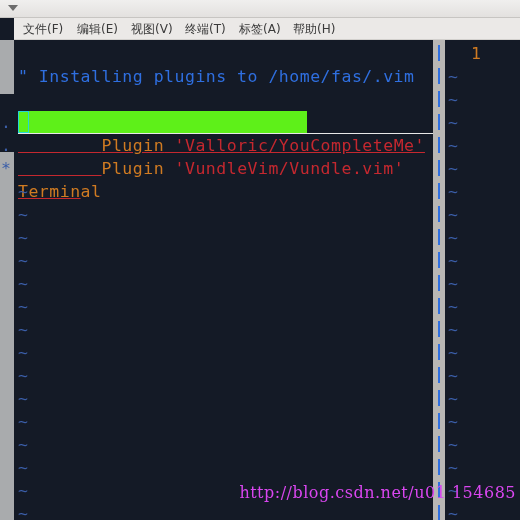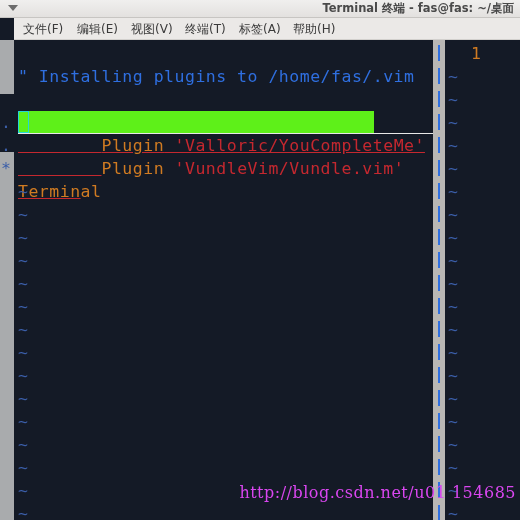--- a/index.html
+++ b/index.html
@@ -194,21 +194,20 @@
     letter-spacing: 0.5px;
   }
 </style>
 </head>
 <body>
 
 <div id="app">
 
   <div id="titlebar">
     <div id="win-menu-arrow"></div>
-    <div id="title-text">Terminal 终端 - fas@fas: ~/桌面</div>
   </div>
 
   <div id="menubar">
     <div class="menu-item" style="left:6px">文件(F)</div>
     <div class="menu-item" style="left:60px">编辑(E)</div>
     <div class="menu-item" style="left:114px">视图(V)</div>
     <div class="menu-item" style="left:168px">终端(T)</div>
     <div class="menu-item" style="left:222px">标签(A)</div>
     <div class="menu-item" style="left:276px">帮助(H)</div>
   </div>
@@ -228,21 +227,21 @@
     <div class="row" style="top:48px">
       <span class="sign">.</span>
       <span class="cell-text">
         <span class="c-keyword">Plugin</span><span class="c-string"> 'VundleVim/Vundle.vim'</span>
       </span>
     </div>
 
     <div class="row" style="top:71px">
       <span class="sign">.</span>
     </div>
-    <div id="hl-line" style="top:71px; width:356px">
+    <div id="hl-line" style="top:71px; width:289px">
       <div id="hl-inner">
         <span class="c-keyword">Plugin</span><span class="c-string"> 'Valloric/YouCompleteMe'</span>
         <div id="cursor-box"></div>
       </div>
     </div>
     <div id="hl-underline" style="top:93px; width:418px"></div>
 
     <div class="row" style="top:94px">
       <span class="sign">*</span>
       <span class="cell-text c-keyword">Terminal</span>

